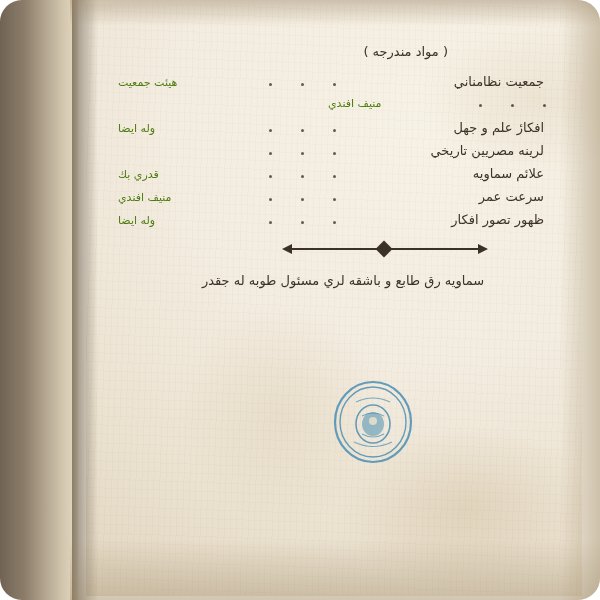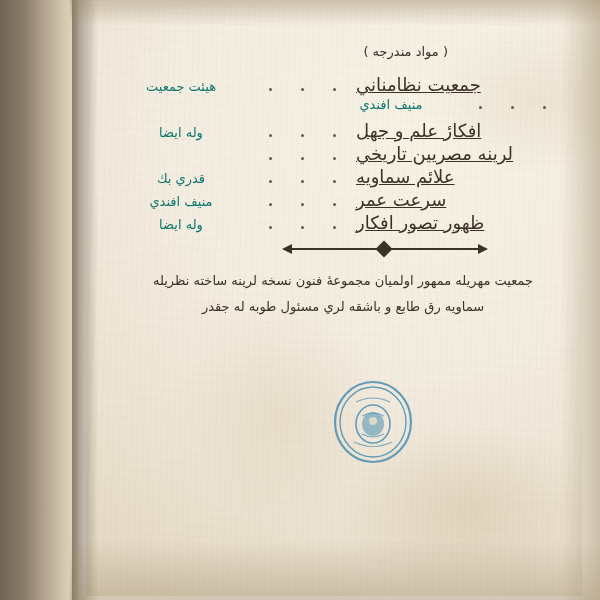--- a/index.html
+++ b/index.html
@@ -12,20 +12,21 @@
     height: 600px;
     overflow: hidden;
     font-family: "DejaVu Sans", sans-serif;
   }
   #page {
     position: relative;
     width: 600px;
     height: 600px;
     background: #f2ece0;
     overflow: hidden;
+    border-radius: 22px;
   }
   
   .binding {
     position: absolute;
     left: 0; top: 0;
     width: 78px; height: 600px;
     background: linear-gradient(to right,
         #6f6253 0%, #7d6f5e 14%, #8a7b68 30%,
         #b3a590 58%, #cfc3ac 78%, #ded2bb 92%, #e9dfcb 100%);
   }
@@ -105,48 +106,47 @@
   }
   .toc-row {
     display: flex;
     flex-direction: row;
     align-items: baseline;
     height: 22px;
     margin-bottom: 1px;
   }
   .toc-title {
     width: 210px;
-    text-align: left;
-    font-size: 18px;
+    text-align: right;
+    font-size: 13px;
     color: #3c3227;
     white-space: nowrap;
     padding-right: 22px;
     box-sizing: border-box;
-    text-decoration: underline;
   }
   .toc-dots {
     width: 108px;
     display: flex;
     justify-content: space-around;
     align-items: center;
     padding: 0 6px;
     box-sizing: border-box;
   }
   .dot {
     display: inline-block;
     width: 3px; height: 3px;
     border-radius: 50%;
     background: #4a3f31;
     opacity: 0.85;
   }
   .toc-author {
     width: 130px;
-    text-align: center;
-    font-size: 13px;
-    color: #0f766e;
+    text-align: left;
+    font-size: 11px;
+    color: #4d7c0f;
     white-space: nowrap;
     padding-right: 4px;
     box-sizing: border-box;
   }
 
   
   .ornament {
     position: absolute;
     top: 232px;
     right: 96px;
@@ -303,21 +303,20 @@
     </div>
 
     <div class="ornament">
       <div class="orn-line"></div>
       <div class="orn-diamond"></div>
       <div class="orn-tip-l"></div>
       <div class="orn-tip-r"></div>
     </div>
 
     <div class="colophon">
-      <div>جمعيت مهريله ممهور اولميان مجموعهٔ فنون نسخه لرينه ساخته نظريله</div>
       <div>سماويه رق طابع و باشقه لري مسئول طوبه له جقدر</div>
     </div>
 
     <div class="seal">
       <svg width="82" height="84" viewBox="0 0 82 84" aria-hidden="true">
         <g fill="none" stroke="#4a8fb5" stroke-width="2.2" opacity="0.85">
           <ellipse cx="41" cy="42" rx="38" ry="40"></ellipse>
           <ellipse cx="41" cy="42" rx="33" ry="35" stroke-width="1.4"></ellipse>
           <ellipse cx="41" cy="44" rx="17" ry="19" stroke-width="1.6"></ellipse>
         </g>

